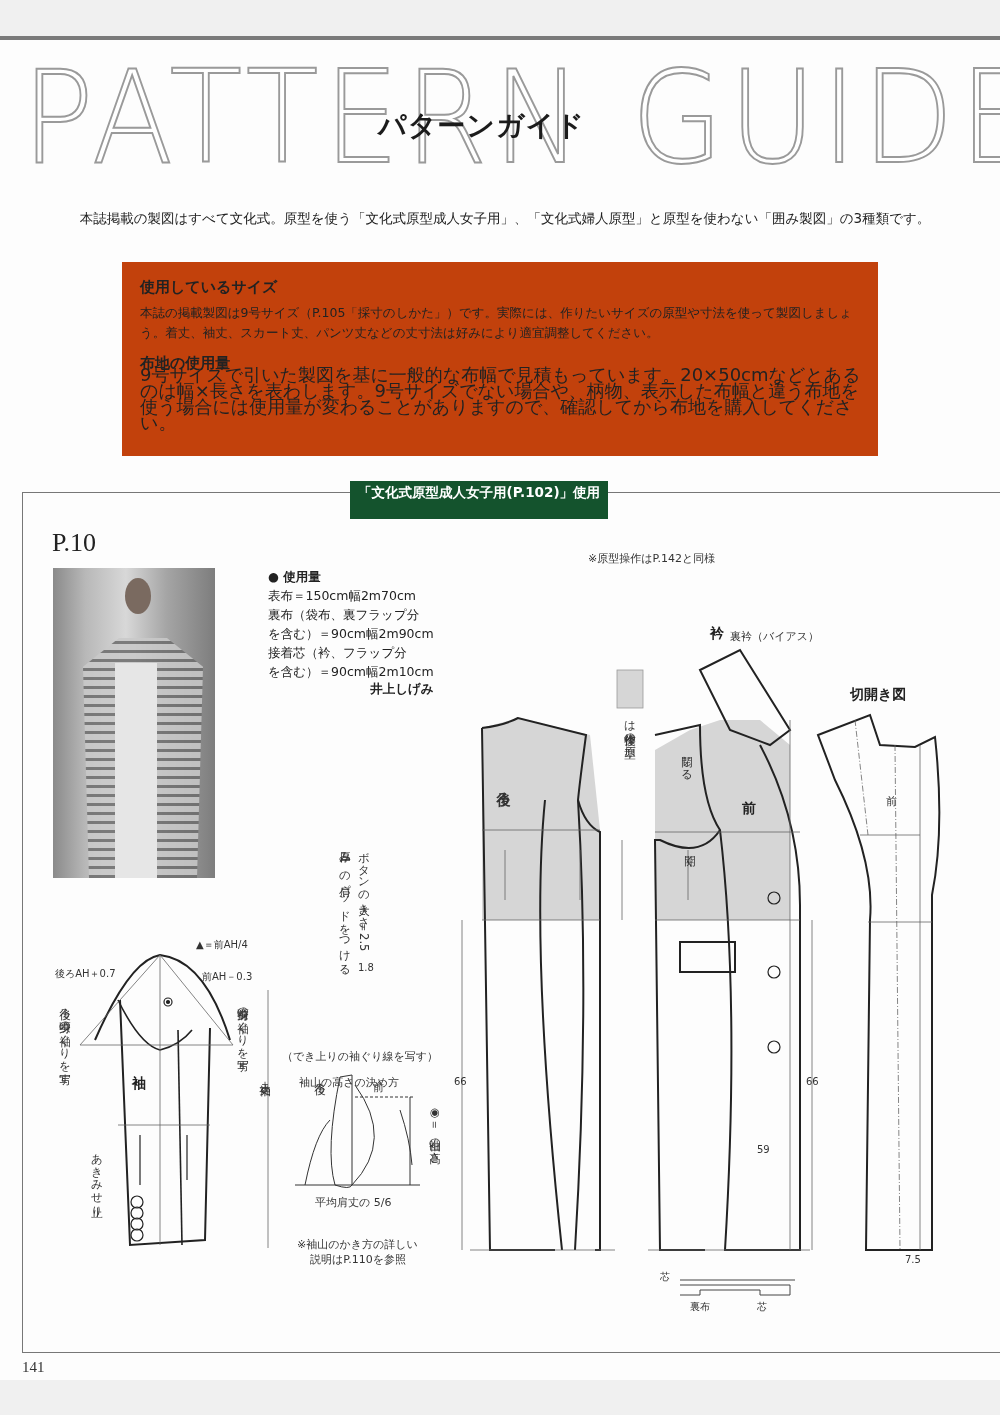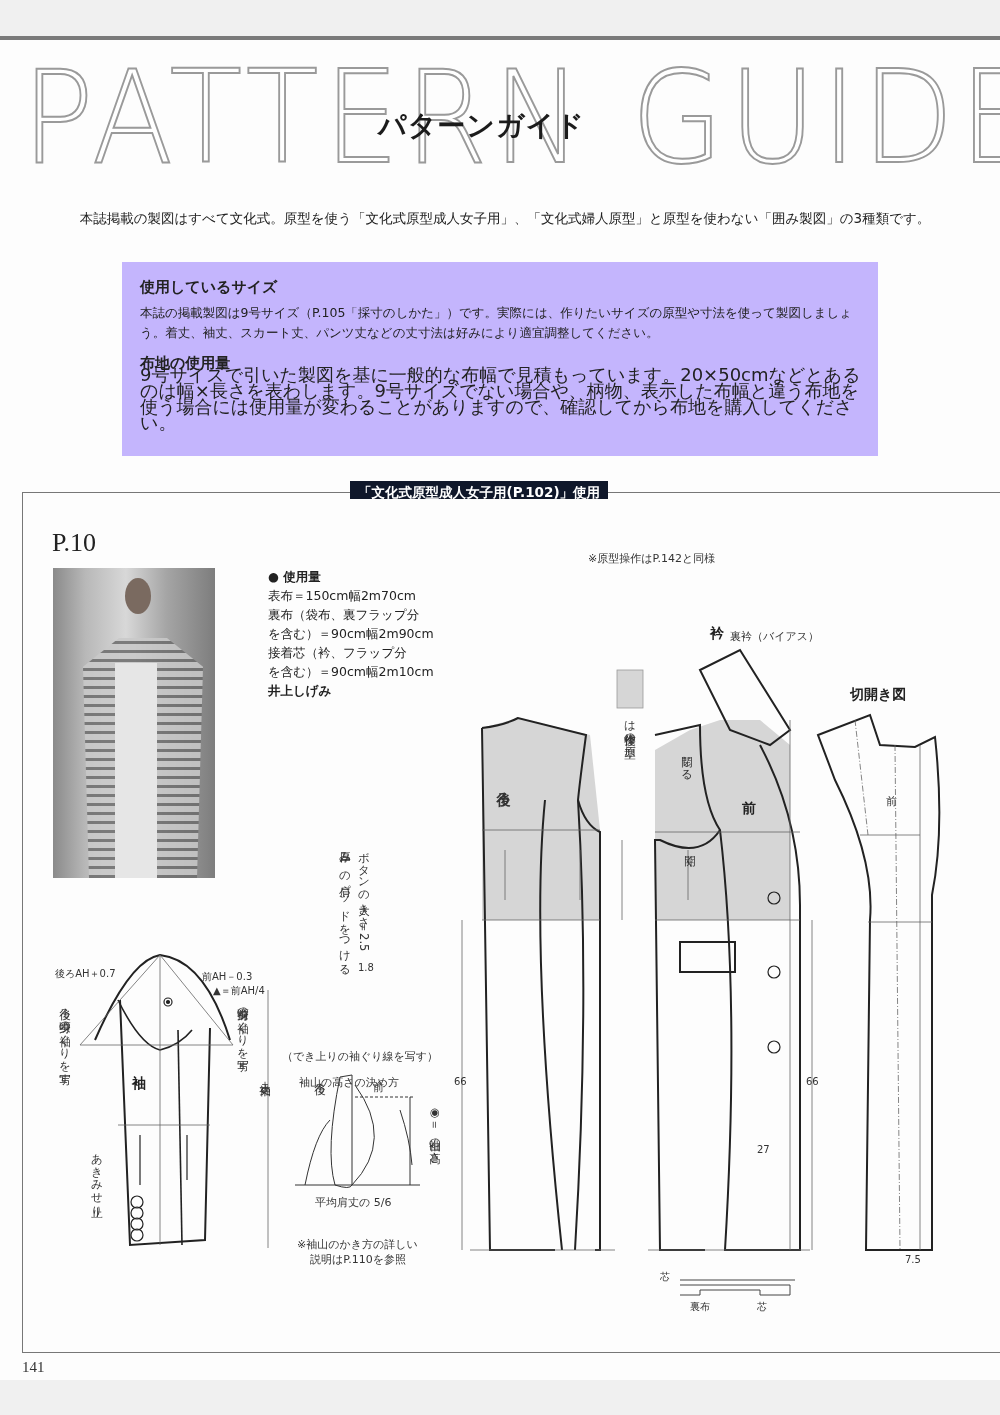--- a/index.html
+++ b/index.html
@@ -2,35 +2,35 @@
 <html><head>
 <meta charset="utf-8">
 <style>
   html,body{margin:0;padding:0;}
   body{width:1000px;height:1415px;background:#f0f0f0;position:relative;overflow:hidden;font-family:"DejaVu Sans",sans-serif;color:#222;}
   .page{position:absolute;left:0;top:38px;width:1000px;height:1342px;background:#fdfdfd;}
   .topbar{position:absolute;left:0;top:36px;width:1000px;height:4px;background:#7a7a7a;}
   .big-title{position:absolute;left:22px;top:54px;font-family:"DejaVu Sans",sans-serif;font-weight:200;font-size:128px;letter-spacing:6px;color:#fff;-webkit-text-stroke:2px #9a9a9a;line-height:1;white-space:nowrap;transform:scaleX(0.93);transform-origin:left top;}
   .jp-title{position:absolute;left:378px;top:107px;font-size:28px;font-weight:bold;color:#1b1b1b;letter-spacing:1px;}
   .intro{position:absolute;left:30px;top:207px;width:950px;text-align:center;font-size:13.5px;line-height:23px;color:#222;}
-  .infobox{position:absolute;left:122px;top:262px;width:756px;height:194px;background:#c4b5fd;}
+  .infobox{position:absolute;left:122px;top:262px;width:756px;height:194px;background:#c2410c;}
   .infobox h3{margin:0;font-size:15px;font-weight:bold;}
   .ib-h1{position:absolute;left:18px;top:16px;}
   .ib-p1{position:absolute;left:18px;top:41px;width:730px;font-size:12.5px;line-height:20px;}
   .ib-h2{position:absolute;left:18px;top:92px;}
   .ib-p2{position:absolute;left:18px;top:105px;width:730px;font-size:18px;line-height:16px;}
   .frame{position:absolute;left:22px;top:492px;width:1000px;height:859px;border-left:1.5px solid #777;border-top:1.5px solid #777;border-bottom:1.5px solid #777;}
-  .section-label{position:absolute;left:350px;top:481px;height:18px;padding:0 8px;background:#0f172a;color:#fff;font-size:13.5px;font-weight:bold;line-height:22px;}
+  .section-label{position:absolute;left:350px;top:481px;height:38px;padding:0 8px;background:#14532d;color:#fff;font-size:13.5px;font-weight:bold;line-height:22px;}
   .pnum{position:absolute;left:52px;top:528px;font-family:"Liberation Serif",serif;font-size:26px;color:#222;}
   .photo{position:absolute;left:53px;top:568px;width:162px;height:310px;background:linear-gradient(90deg,#8a8a8a 0%,#b8b8b8 20%,#d8d8d8 45%,#a5a5a5 70%,#7d7d7d 100%);overflow:hidden;}
   .coat{position:absolute;left:30px;top:70px;width:120px;height:240px;background:repeating-linear-gradient(0deg,#6d6d6d 0 3px,#c9c9c9 3px 9px),#999;opacity:.85;clip-path:polygon(30% 0,70% 0,100% 12%,95% 100%,5% 100%,0 12%);}
   .coat-inner{position:absolute;left:62px;top:95px;width:42px;height:215px;background:#e6e6e6;}
   .head{position:absolute;left:72px;top:10px;width:26px;height:36px;border-radius:50%;background:#7a6a60;}
   .usage{position:absolute;left:231px;top:567px;font-size:12.5px;line-height:19px;color:#222;margin-left:37px;}
-  .usage .r{text-align:left;}
+  .usage .r{text-align:right;font-family:Liberation Mono, monospace;}
   .note-top{position:absolute;left:588px;top:551px;font-size:11px;color:#333;}
   .lbl{position:absolute;font-size:10px;color:#333;white-space:nowrap;}
   .lbl-b{position:absolute;font-size:14px;font-weight:bold;color:#222;white-space:nowrap;}
   .vert{writing-mode:vertical-rl;position:absolute;font-size:11.5px;color:#333;white-space:nowrap;line-height:13px;}
   .pagenum{position:absolute;left:22px;top:1359px;font-family:"Liberation Serif",serif;font-size:15px;color:#333;}
   svg.draw{position:absolute;left:0;top:0;}
 </style>
 </head>
 <body>
 
@@ -166,21 +166,21 @@
     <line x1="860" y1="835" x2="920" y2="835"></line>
     <line x1="868" y1="922" x2="932" y2="922"></line>
   </g>
 
   <g fill="none" stroke="#444" stroke-width="1">
     <path d="M680 1285 L790 1285 L790 1295 L760 1295 L760 1290 L700 1290 L700 1295 L680 1295"></path>
     <line x1="680" y1="1280" x2="795" y2="1280"></line>
   </g>
 </svg>
 
-<div class="lbl" style="left:213px;top:938px;margin-top:46px;">▲＝前AH/4</div>
+<div class="lbl" style="left:196px;top:938px;">▲＝前AH/4</div>
 <div class="lbl" style="left:55px;top:967px;">後ろAH＋0.7</div>
 <div class="lbl" style="left:202px;top:970px;">前AH－0.3</div>
 <div class="vert" style="left:58px;top:1000px;">後ろ身頃の袖ぐりを写す</div>
 <div class="vert" style="left:236px;top:1000px;">前身頃の袖ぐりを写す</div>
 <div class="lbl-b" style="left:132px;top:1075px;">袖</div>
 <div class="vert" style="left:258px;top:1075px;">袖丈＋6</div>
 <div class="vert" style="left:90px;top:1145px;">あきみせ止り</div>
 
 <div class="vert" style="left:357px;top:843px;">ボタンの大きさ＝2.5</div>
 <div class="vert" style="left:338px;top:843px;">厚み1の肩パッドをつける</div>
@@ -199,19 +199,19 @@
 <div class="vert" style="left:623px;top:712px;">は操作後の原型</div>
 <div class="lbl-b" style="left:742px;top:800px;">前</div>
 <div class="vert" style="left:680px;top:748px;">閉じる</div>
 <div class="vert" style="left:683px;top:847px;">開く</div>
 <div class="lbl-b" style="left:710px;top:625px;">衿</div>
 <div class="lbl" style="left:730px;top:629px;font-size:11px;">裏衿（バイアス）</div>
 <div class="lbl-b" style="left:850px;top:686px;">切開き図</div>
 <div class="lbl" style="left:886px;top:794px;font-size:11px;">前</div>
 <div class="lbl" style="left:454px;top:1076px;">66</div>
 <div class="lbl" style="left:806px;top:1076px;">66</div>
-<div class="lbl" style="left:757px;top:1144px;">27</div>
+<div class="lbl" style="left:757px;top:1144px;">59</div>
 <div class="lbl" style="left:905px;top:1254px;">7.5</div>
 <div class="lbl" style="left:660px;top:1270px;">芯</div>
 <div class="lbl" style="left:690px;top:1300px;">裏布</div>
 <div class="lbl" style="left:757px;top:1300px;">芯</div>
 
 <div class="pagenum">141</div>
 
 </body></html>

